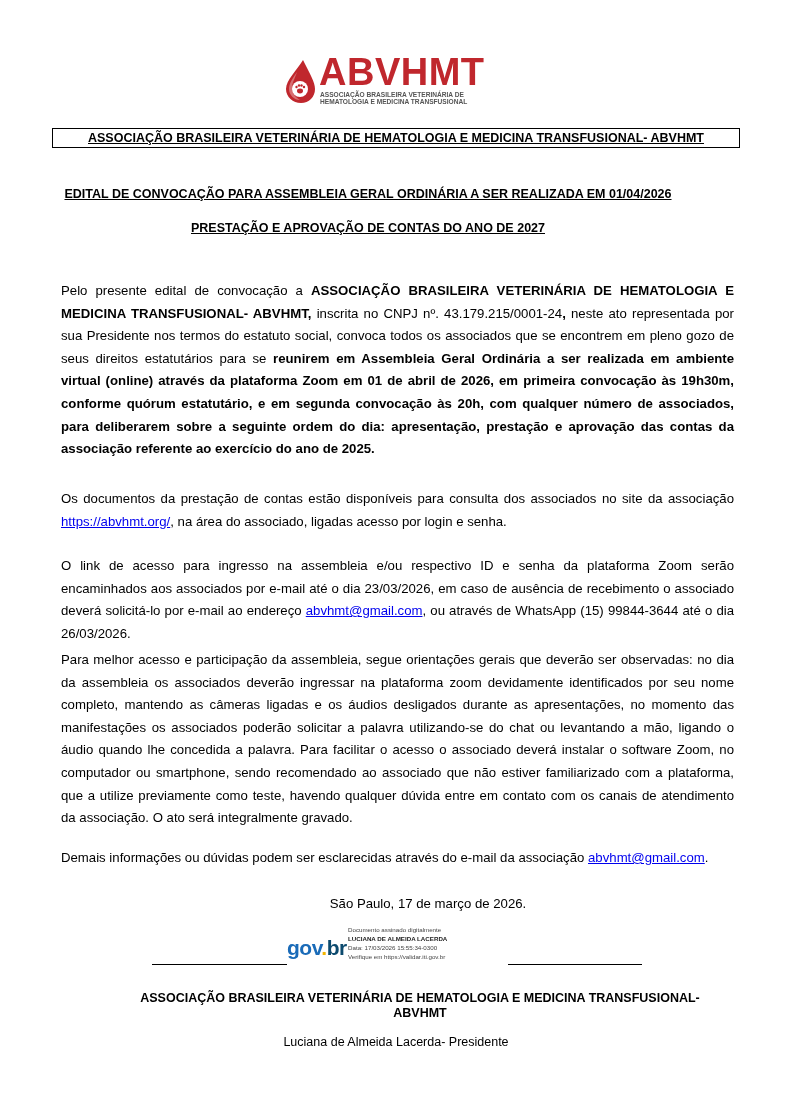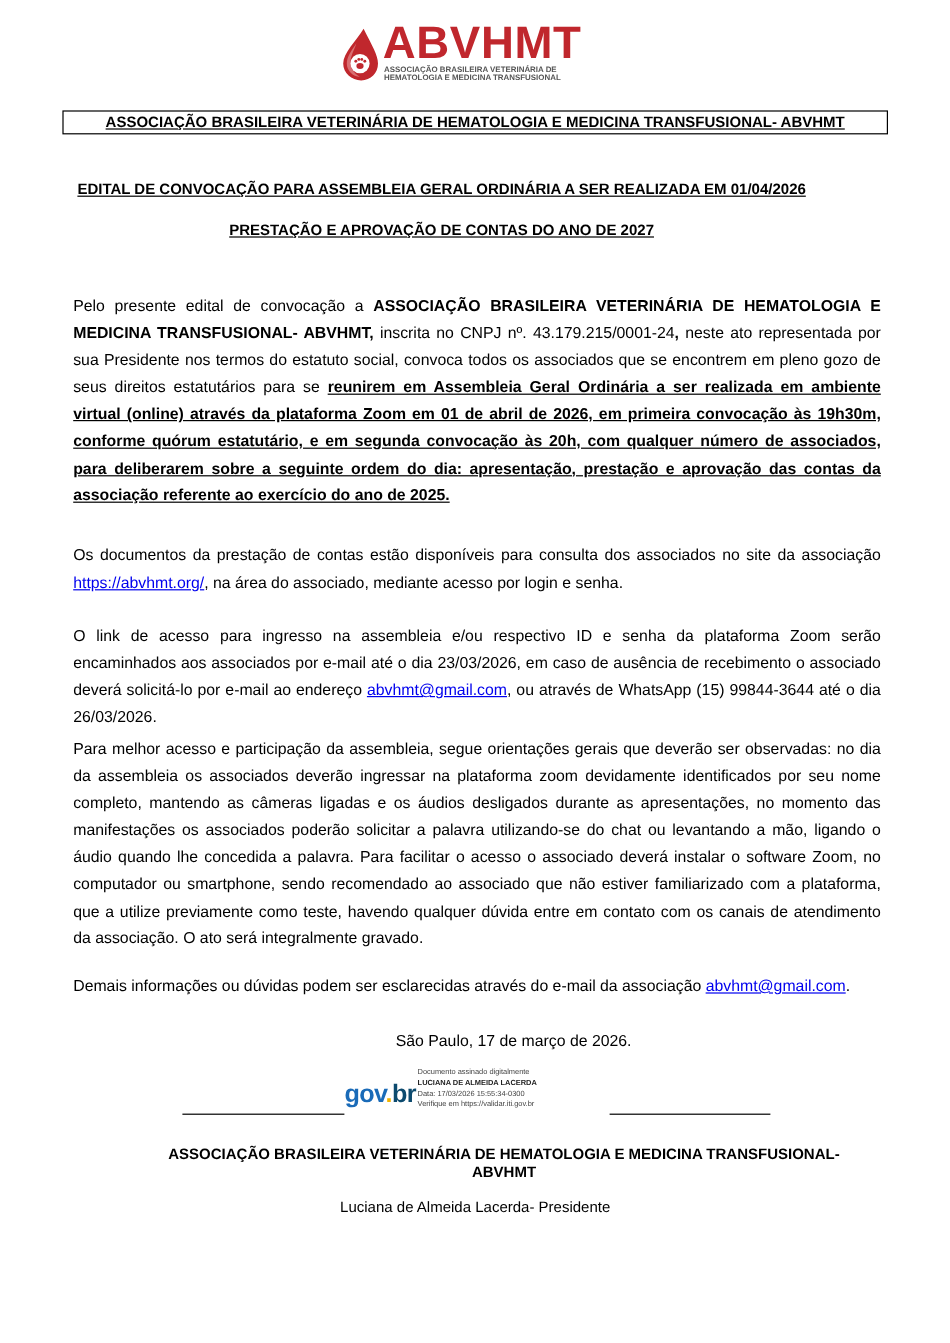--- a/index.html
+++ b/index.html
@@ -1,36 +1,36 @@
 <!DOCTYPE html>
 <html><head>
 <meta charset="utf-8">
 <style>
   html, body { margin: 0; padding: 0; background: #ffffff; }
   body { width: 792px; height: 1119px; position: relative; overflow: hidden; font-family: "Liberation Sans", sans-serif; color: #000; }
-  .abs { position: absolute; }
+  .abs { position: absolute; margin-top: 36px; }
 
   
   .logo { left: 283px; top: 18px; width: 210px; height: 54px; }
   .logo-drop { position: absolute; left: 0; top: 4px; width: 34px; height: 46px; }
   .logo-title { position: absolute; left: 36px; top: -2px; font-family: "Liberation Sans", sans-serif; font-weight: bold; font-size: 38px; letter-spacing: 0.5px; color: #c0272d; line-height: 40px; }
   .logo-sub { position: absolute; left: 37px; font-family: "Liberation Sans", sans-serif; font-weight: bold; font-size: 6.6px; color: #555; line-height: 7.5px; white-space: nowrap; }
   .logo-sub.l1 { top: 37px; }
   .logo-sub.l2 { top: 44px; }
 
   
   .boxed { left: 52px; top: 92px; width: 688px; height: 20px; border: 1px solid #000; box-sizing: border-box; text-align: center; font-weight: bold; font-size: 12.5px; line-height: 19px; text-decoration: underline; white-space: nowrap; }
 
   .title { left: 0; width: 736px; text-align: center; font-weight: bold; font-size: 12.5px; text-decoration: underline; white-space: nowrap; }
   .title.t1 { top: 151px; }
   .title.t2 { top: 185px; }
 
   .para { left: 61px; width: 673px; font-size: 13.2px; line-height: 22.6px; text-align: justify; }
   .para b { font-weight: bold; }
-  .para .ub { font-weight: bold; text-decoration: underline; }
+  .para .ub { font-weight: bold; }
   .para a { color: #0000ee; text-decoration: underline; }
   .p1 { top: 244px; }
   .p2 { top: 452px; }
   .p3 { top: 519px; }
   .p4 { top: 613px; }
   .p5 { top: 811px; }
 
   .date { left: 0; width: 792px; top: 860px; text-align: center; font-size: 13.2px; padding-left: 32px; }
 
   
@@ -70,21 +70,21 @@
 
 <div class="abs boxed">ASSOCIAÇÃO BRASILEIRA VETERINÁRIA DE HEMATOLOGIA E MEDICINA TRANSFUSIONAL- ABVHMT</div>
 <div class="abs title t1">EDITAL DE CONVOCAÇÃO PARA ASSEMBLEIA GERAL ORDINÁRIA A SER REALIZADA EM 01/04/2026</div>
 <div class="abs title t2">PRESTAÇÃO E APROVAÇÃO DE CONTAS DO ANO DE 2027</div>
 
 <div class="abs para p1">
   <span>Pelo presente edital de convocação a </span><b>ASSOCIAÇÃO BRASILEIRA VETERINÁRIA DE HEMATOLOGIA E MEDICINA TRANSFUSIONAL- ABVHMT,</b><span> inscrita no CNPJ nº. 43.179.215/0001-24</span><b>,</b><span> neste ato representada por sua Presidente nos termos do estatuto social, convoca todos os associados que se encontrem em pleno gozo de seus direitos estatutários para se </span><span class="ub">reunirem em Assembleia Geral Ordinária a ser realizada em ambiente virtual (online) através da plataforma Zoom em 01 de abril de 2026, em primeira convocação às 19h30m, conforme quórum estatutário, e em segunda convocação às 20h, com qualquer número de associados, para deliberarem sobre a seguinte ordem do dia: apresentação, prestação e aprovação das contas da associação referente ao exercício do ano de 2025.</span>
 </div>
 
 <div class="abs para p2">
-  <span>Os documentos da prestação de contas estão disponíveis para consulta dos associados no site da associação </span><a>https://abvhmt.org/</a><span>, na área do associado, mediante acesso por login e senha.</span>
+  <span>Os documentos da prestação de contas estão disponíveis para consulta dos associados no site da associação </span><a>https://abvhmt.org/</a><span>, na área do associado, ligadas acesso por login e senha.</span>
 </div>
 
 <div class="abs para p3">
   <span>O link de acesso para ingresso na assembleia e/ou respectivo ID e senha da plataforma Zoom serão encaminhados aos associados por e-mail até o dia 23/03/2026, em caso de ausência de recebimento o associado deverá solicitá-lo por e-mail ao endereço </span><a>abvhmt@gmail.com</a><span>, ou através de WhatsApp (15) 99844-3644 até o dia 26/03/2026.</span>
 </div>
 
 <div class="abs para p4">Para melhor acesso e participação da assembleia, segue orientações gerais que deverão ser observadas: no dia da assembleia os associados deverão ingressar na plataforma zoom devidamente identificados por seu nome completo, mantendo as câmeras ligadas e os áudios desligados durante as apresentações, no momento das manifestações os associados poderão solicitar a palavra utilizando-se do chat ou levantando a mão, ligando o áudio quando lhe concedida a palavra. Para facilitar o acesso o associado deverá instalar o software Zoom, no computador ou smartphone, sendo recomendado ao associado que não estiver familiarizado com a plataforma, que a utilize previamente como teste, havendo qualquer dúvida entre em contato com os canais de atendimento da associação. O ato será integralmente gravado.</div>
 
 <div class="abs para p5">
   <span>Demais informações ou dúvidas podem ser esclarecidas através do e-mail da associação </span><a>abvhmt@gmail.com</a><span>.</span>

